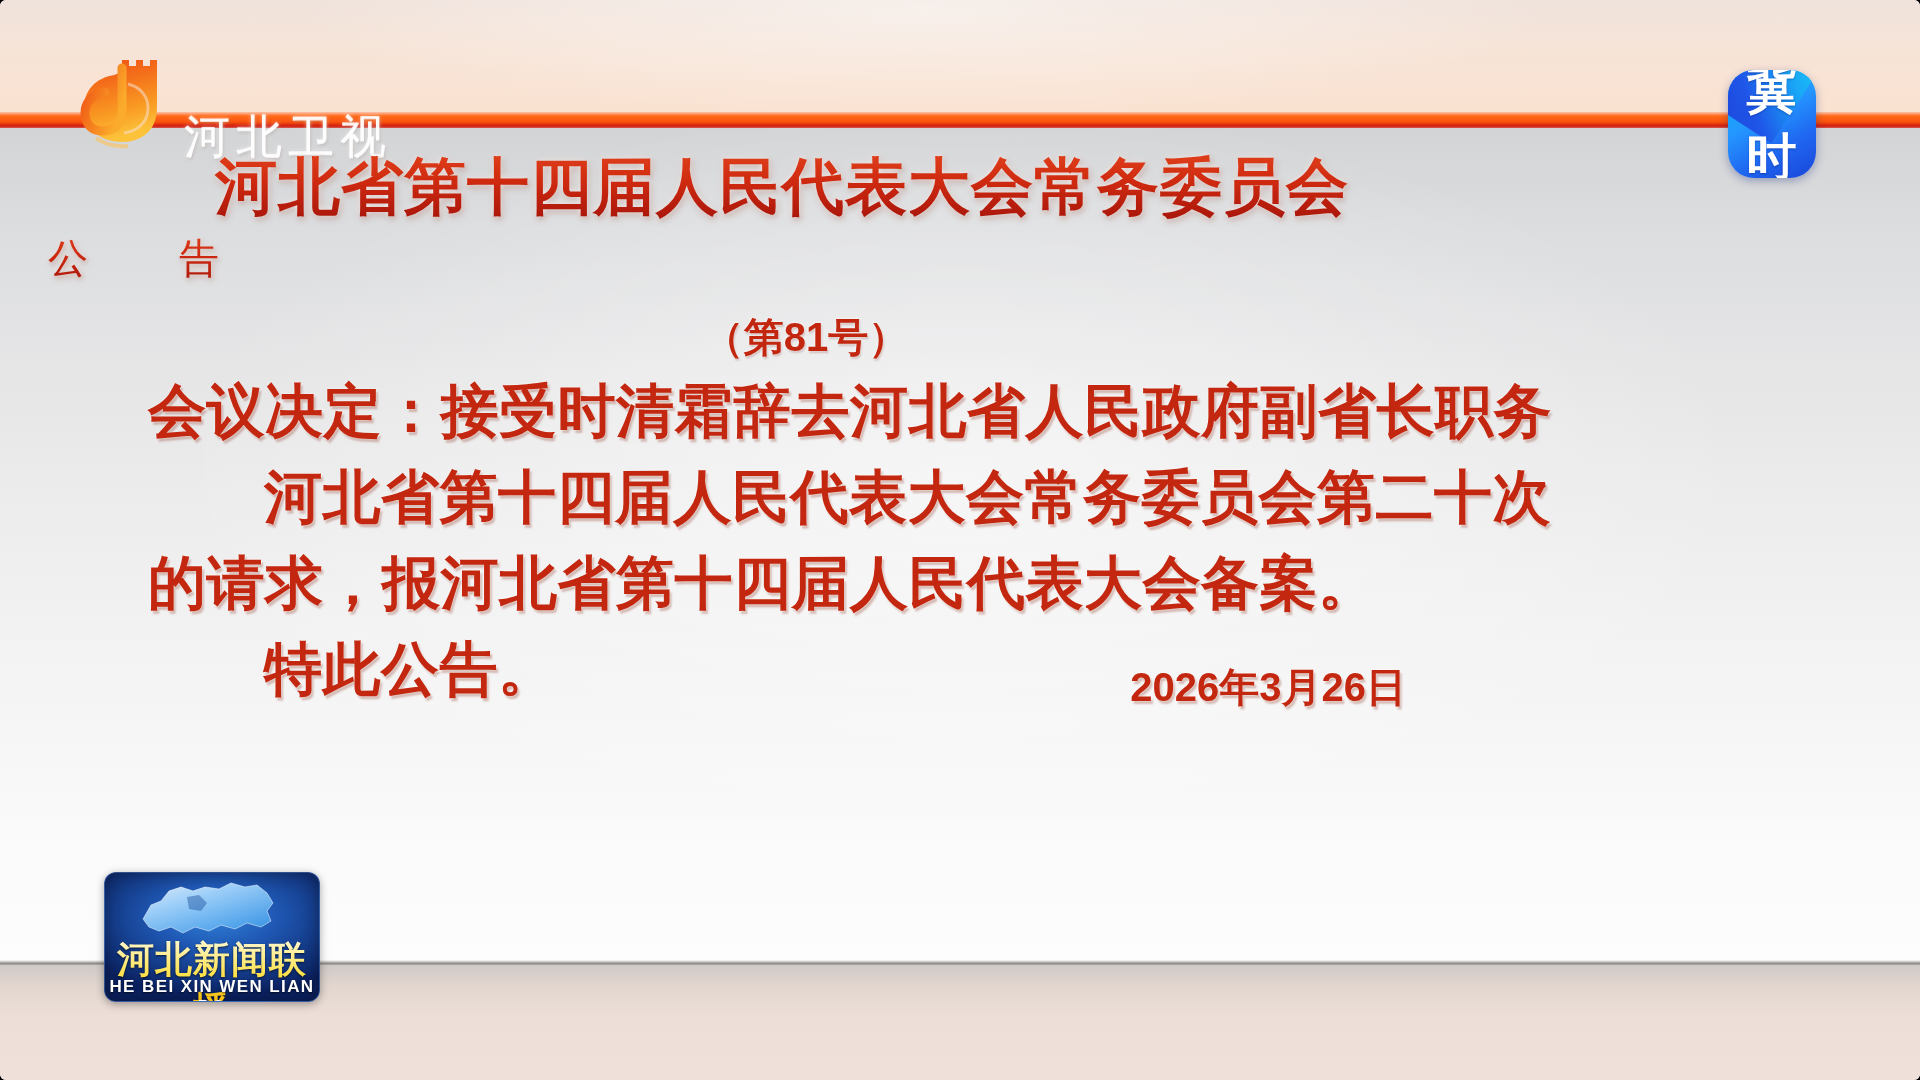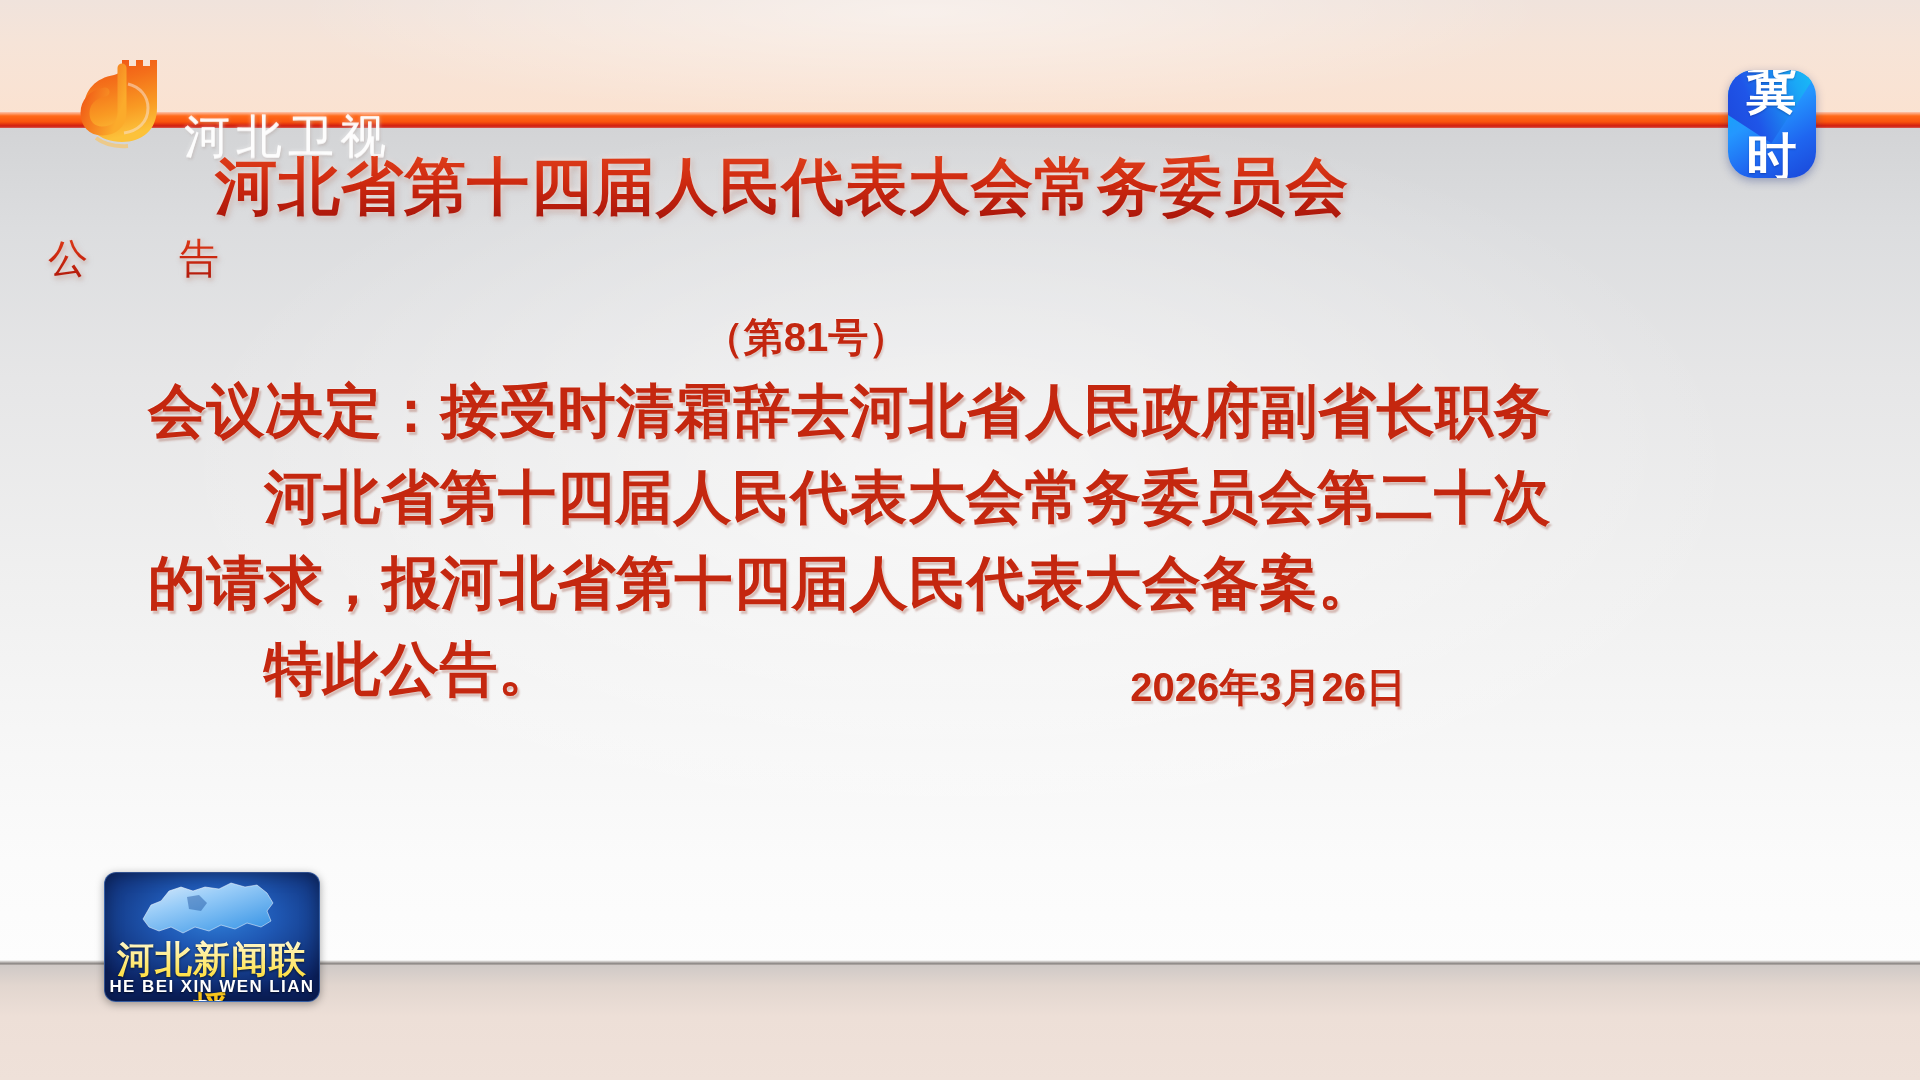--- a/index.html
+++ b/index.html
@@ -10,20 +10,21 @@
   body {
     font-family: "Liberation Sans", "DejaVu Sans", sans-serif;
   }
 
   #screen {
     position: relative;
     width: 1920px;
     height: 1080px;
     overflow: hidden;
     background: #e9e1da;
+    border-radius: 6px;
   }
 
   
   .bg-top {
     position: absolute;
     left: 0; top: 0;
     width: 1920px;
     height: 122px;
     background: linear-gradient(180deg,
         #f0e3dc 0%,

